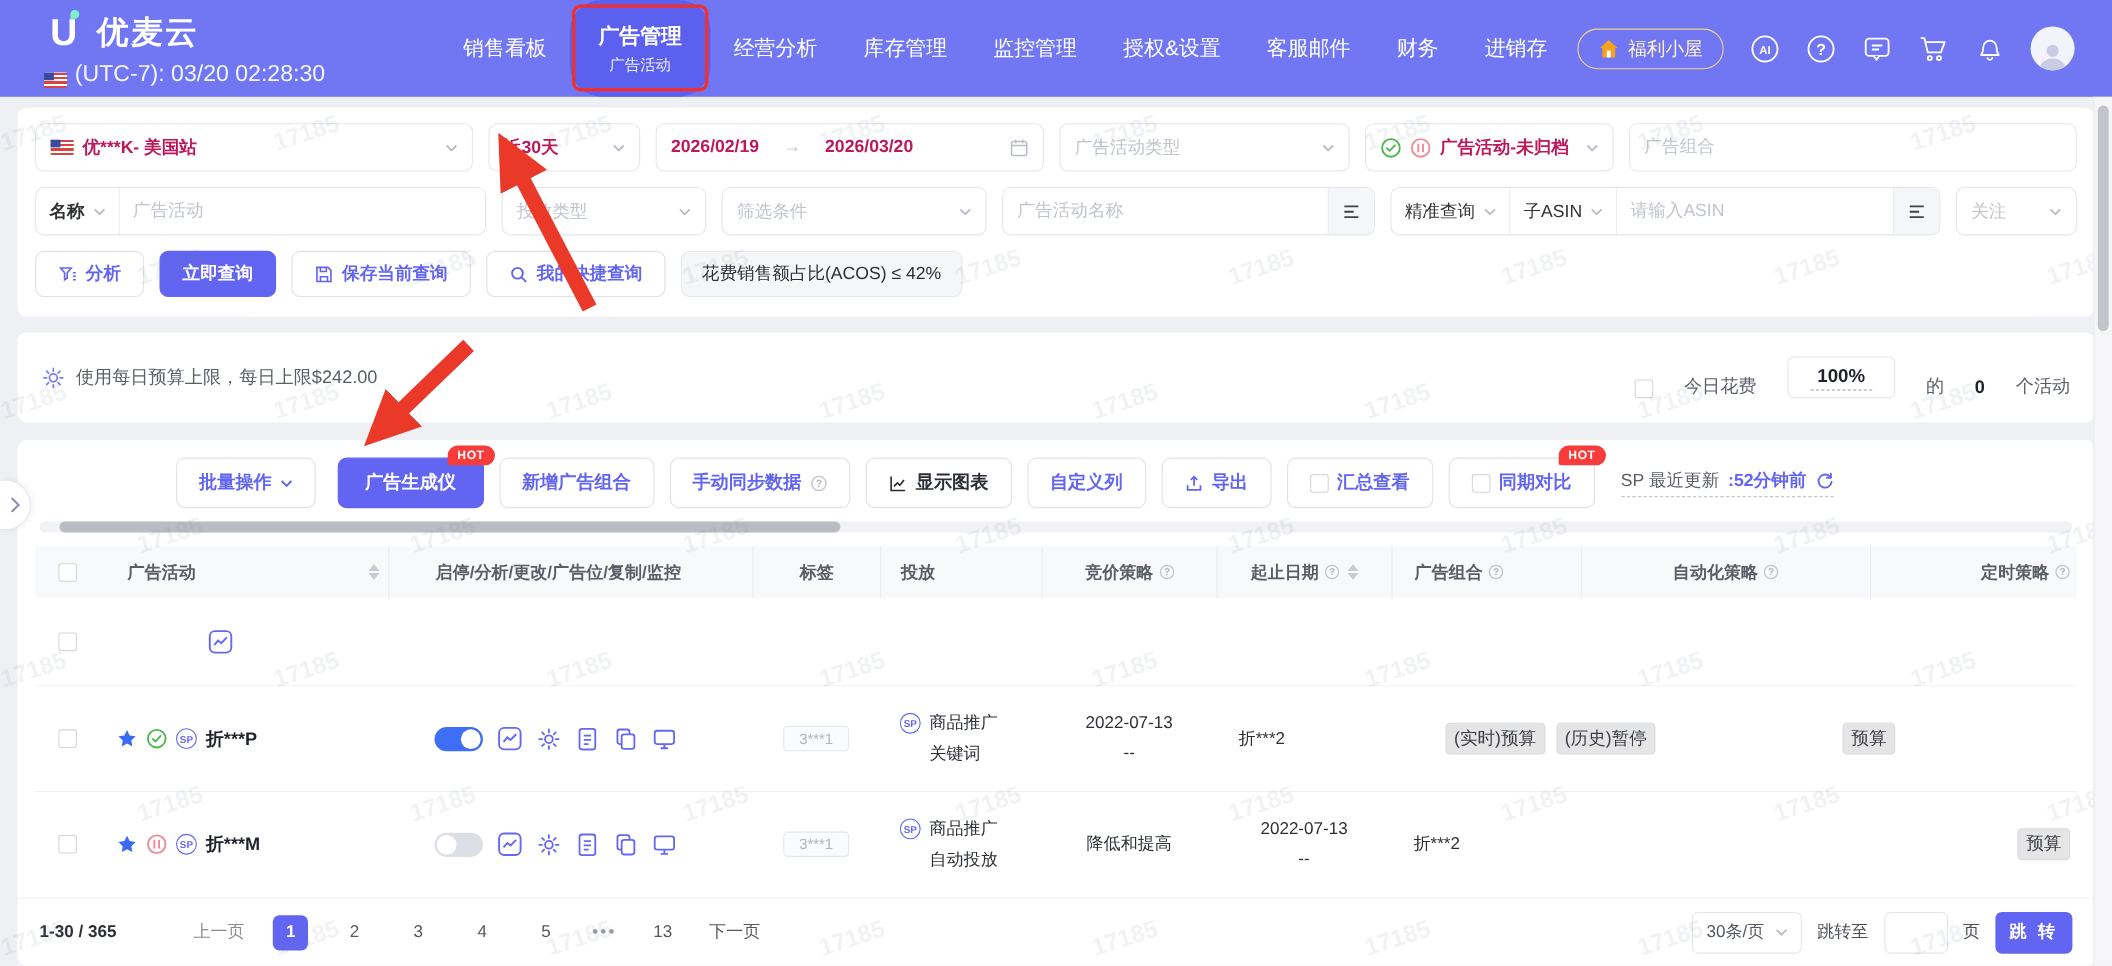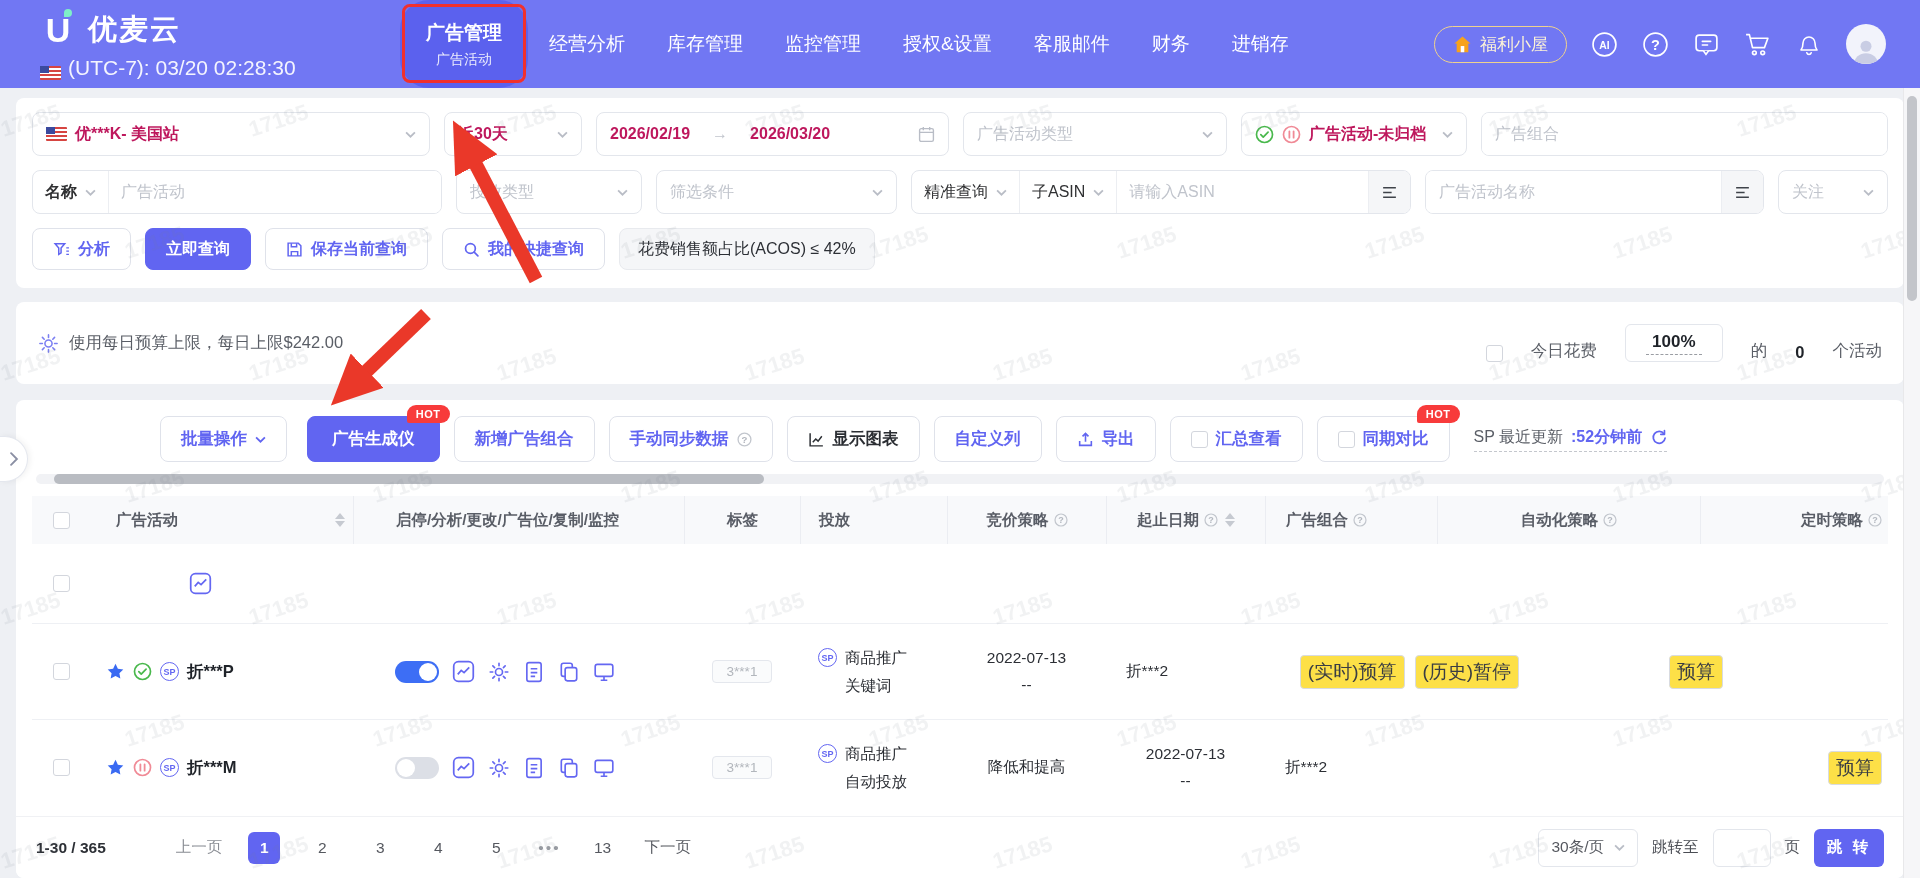--- a/index.html
+++ b/index.html
@@ -102,21 +102,21 @@
   .toggle.on { background:#3d6ef5; }
   .toggle.off { background:#dcdfe6; }
   .toggle .knob { position:absolute; top:2px; width:18px; height:18px; border-radius:50%; background:#fff; }
   .toggle.on .knob { right:2px; } .toggle.off .knob { left:2px; }
   .act-ico { cursor:pointer; display:flex; }
   .tag-chip { border:1px solid #e4e7ed; background:#fafbfc; color:#b2b6bc; border-radius:4px; font-size:13.5px; padding:3px 14px; }
   .targeting { display:flex; gap:8px; align-items:flex-start; }
   .targeting .lines { font-size:15.5px; color:#2c2f35; line-height:1.75; }
   .cell-txt { font-size:15.5px; color:#2c2f35; }
   .dates { text-align:center; font-size:15.5px; color:#2c2f35; line-height:1.7; }
-  .mini-tag { border:1px solid #d8dbe1; background:#fde047; color:#3a3d43; border-radius:4px; font-size:19px; padding:3px 7px; white-space:nowrap; }
+  .mini-tag { border:1px solid #d8dbe1; background:#e5e5e5; color:#3a3d43; border-radius:4px; font-size:16px; padding:3px 7px; white-space:nowrap; }
   .auto-tags { display:flex; gap:10px; justify-content:center; }
 
   
   .pager { position:absolute; left:0; right:0; bottom:0; height:62px; display:flex; align-items:center; padding:0 20px; border-top:1px solid #f0f1f4; background:#fff; font-size:15.5px; color:#4a4d54; }
   .pager .total { margin-right:70px; font-weight:600; color:#2c2f35; }
   .pg { display:flex; align-items:center; gap:26px; }
   .pg .pbtn { color:#8a8d94; cursor:pointer; }
   .pg .pnum { min-width:32px; height:32px; display:flex; align-items:center; justify-content:center; border-radius:6px; color:#55585f; cursor:pointer; }
   .pg .pnum.active { background:#6165f1; color:#fff; font-weight:600; }
   .pg .dots { color:#9a9da3; letter-spacing:2px; cursor:pointer; }
@@ -140,20 +140,23 @@
     <div class="brand-row">
       <div class="logo-u">U<i></i></div>
       <div class="brand-name">优麦云</div>
     </div>
     <div class="tz-row">
       <span class="mini-flag"></span>
       <span>(UTC-7): 03/20 02:28:30</span>
     </div>
   </div>
   <div class="nav">
+    <div class="nav-item">
+        <span>销售看板</span>
+      </div>
     <div class="nav-tab-active">
       <span class="t1">广告管理</span>
       <span class="t2">广告活动</span>
     </div>
     <div class="nav-item">
         <span>经营分析</span>
       </div>
     <div class="nav-item">
         <span>库存管理</span>
       </div>
@@ -345,42 +348,42 @@
       <svg class="chev" width="11" height="7" viewBox="0 0 10 6">
           <path d="M1 1l4 4 4-4" fill="none" stroke="#b9bdc6" stroke-width="1.6"></path>
         </svg>
     </div>
     <div class="fld" style="width:241px">
       <span class="ph">筛选条件</span>
       <svg class="chev" width="11" height="7" viewBox="0 0 10 6">
           <path d="M1 1l4 4 4-4" fill="none" stroke="#b9bdc6" stroke-width="1.6"></path>
         </svg>
     </div>
+    <div class="compound" style="flex:1">
+      <input style="padding: 0px 13px;" placeholder="广告活动名称">
+      <div class="list-btn">
+        <svg width="17" height="17" viewBox="0 0 16 16" fill="none" stroke="#3f434a" stroke-width="1.5">
+            <path d="M2 3.5h12M2 8h8M2 12.5h12"></path>
+          </svg>
+      </div>
+    </div>
     <div class="compound" style="width:500px">
       <div class="seg">
         <span class="val">精准查询</span>
         <svg width="11" height="7" viewBox="0 0 10 6">
             <path d="M1 1l4 4 4-4" fill="none" stroke="#b9bdc6" stroke-width="1.6"></path>
           </svg>
       </div>
       <div class="seg">
         <span class="val">子ASIN</span>
         <svg width="11" height="7" viewBox="0 0 10 6">
             <path d="M1 1l4 4 4-4" fill="none" stroke="#b9bdc6" stroke-width="1.6"></path>
           </svg>
       </div>
       <input style="border-left: 1px solid rgb(236, 238, 242); padding: 0px 12px;" placeholder="请输入ASIN">
-      <div class="list-btn">
-        <svg width="17" height="17" viewBox="0 0 16 16" fill="none" stroke="#3f434a" stroke-width="1.5">
-            <path d="M2 3.5h12M2 8h8M2 12.5h12"></path>
-          </svg>
-      </div>
-    </div>
-    <div class="compound" style="flex:1">
-      <input style="padding: 0px 13px;" placeholder="广告活动名称">
       <div class="list-btn">
         <svg width="17" height="17" viewBox="0 0 16 16" fill="none" stroke="#3f434a" stroke-width="1.5">
             <path d="M2 3.5h12M2 8h8M2 12.5h12"></path>
           </svg>
       </div>
     </div>
     <div class="fld" style="width:110px">
       <span class="ph">关注</span>
       <svg class="chev" width="11" height="7" viewBox="0 0 10 6">
           <path d="M1 1l4 4 4-4" fill="none" stroke="#b9bdc6" stroke-width="1.6"></path>

